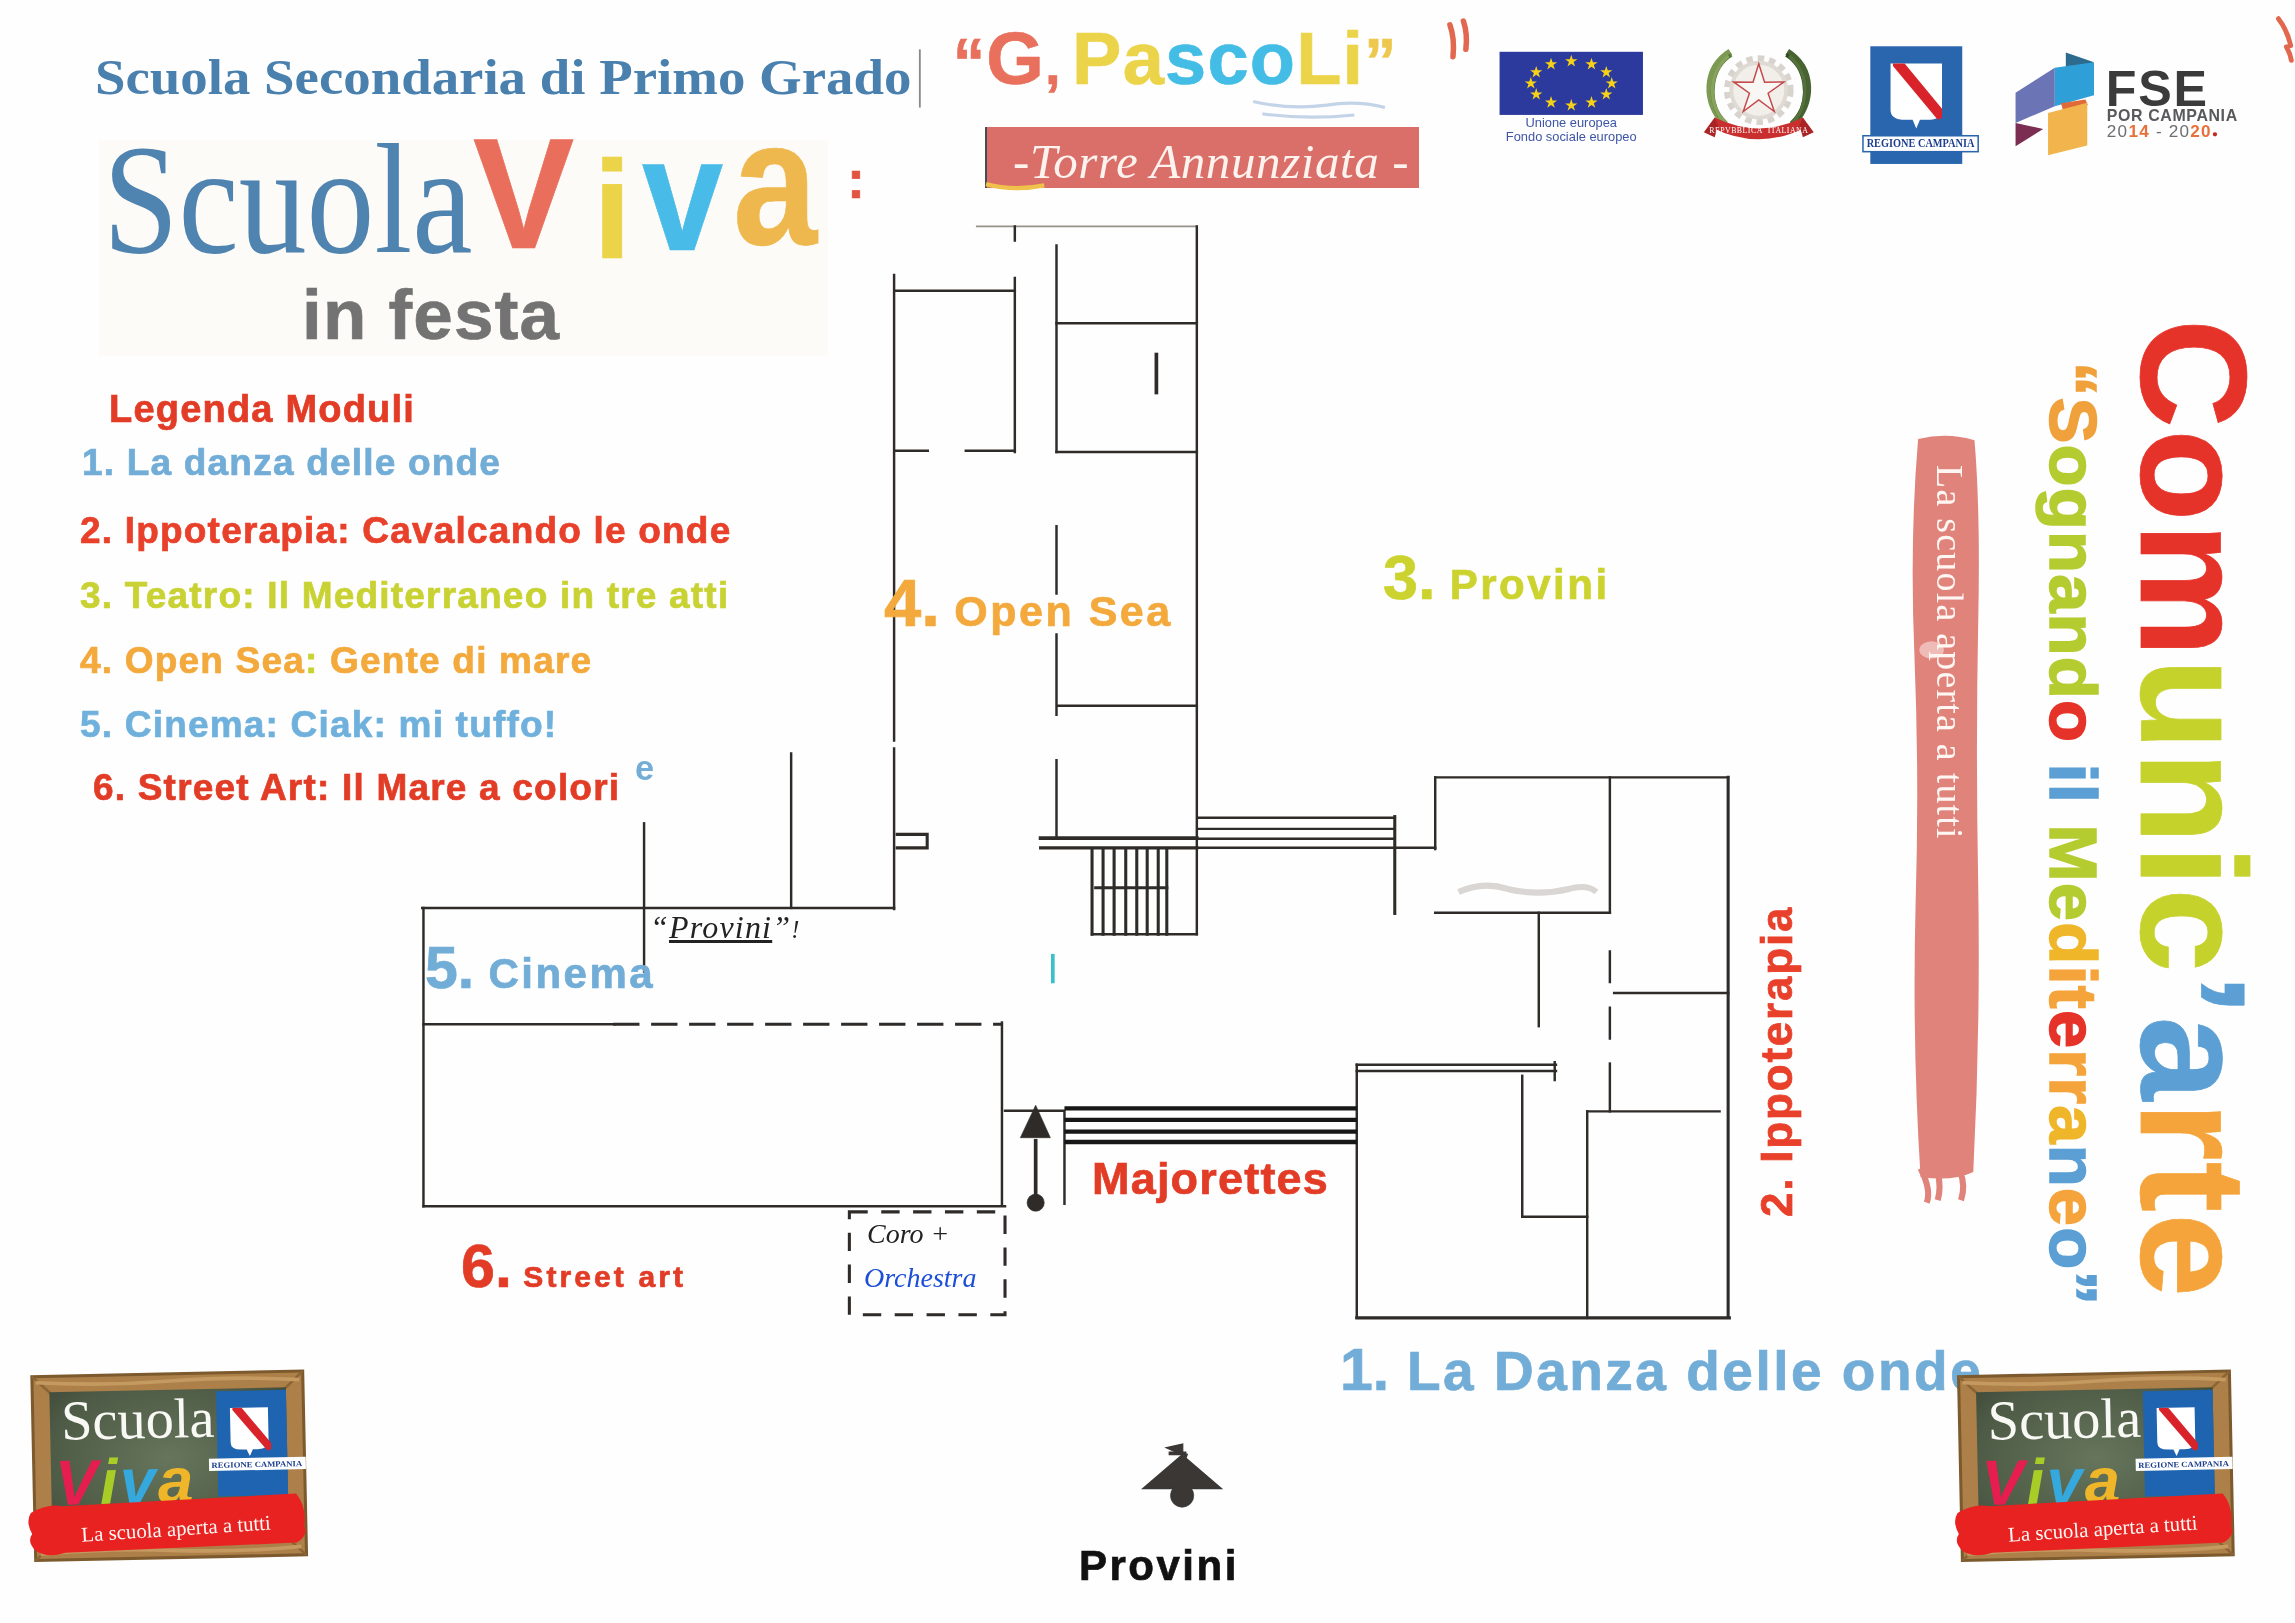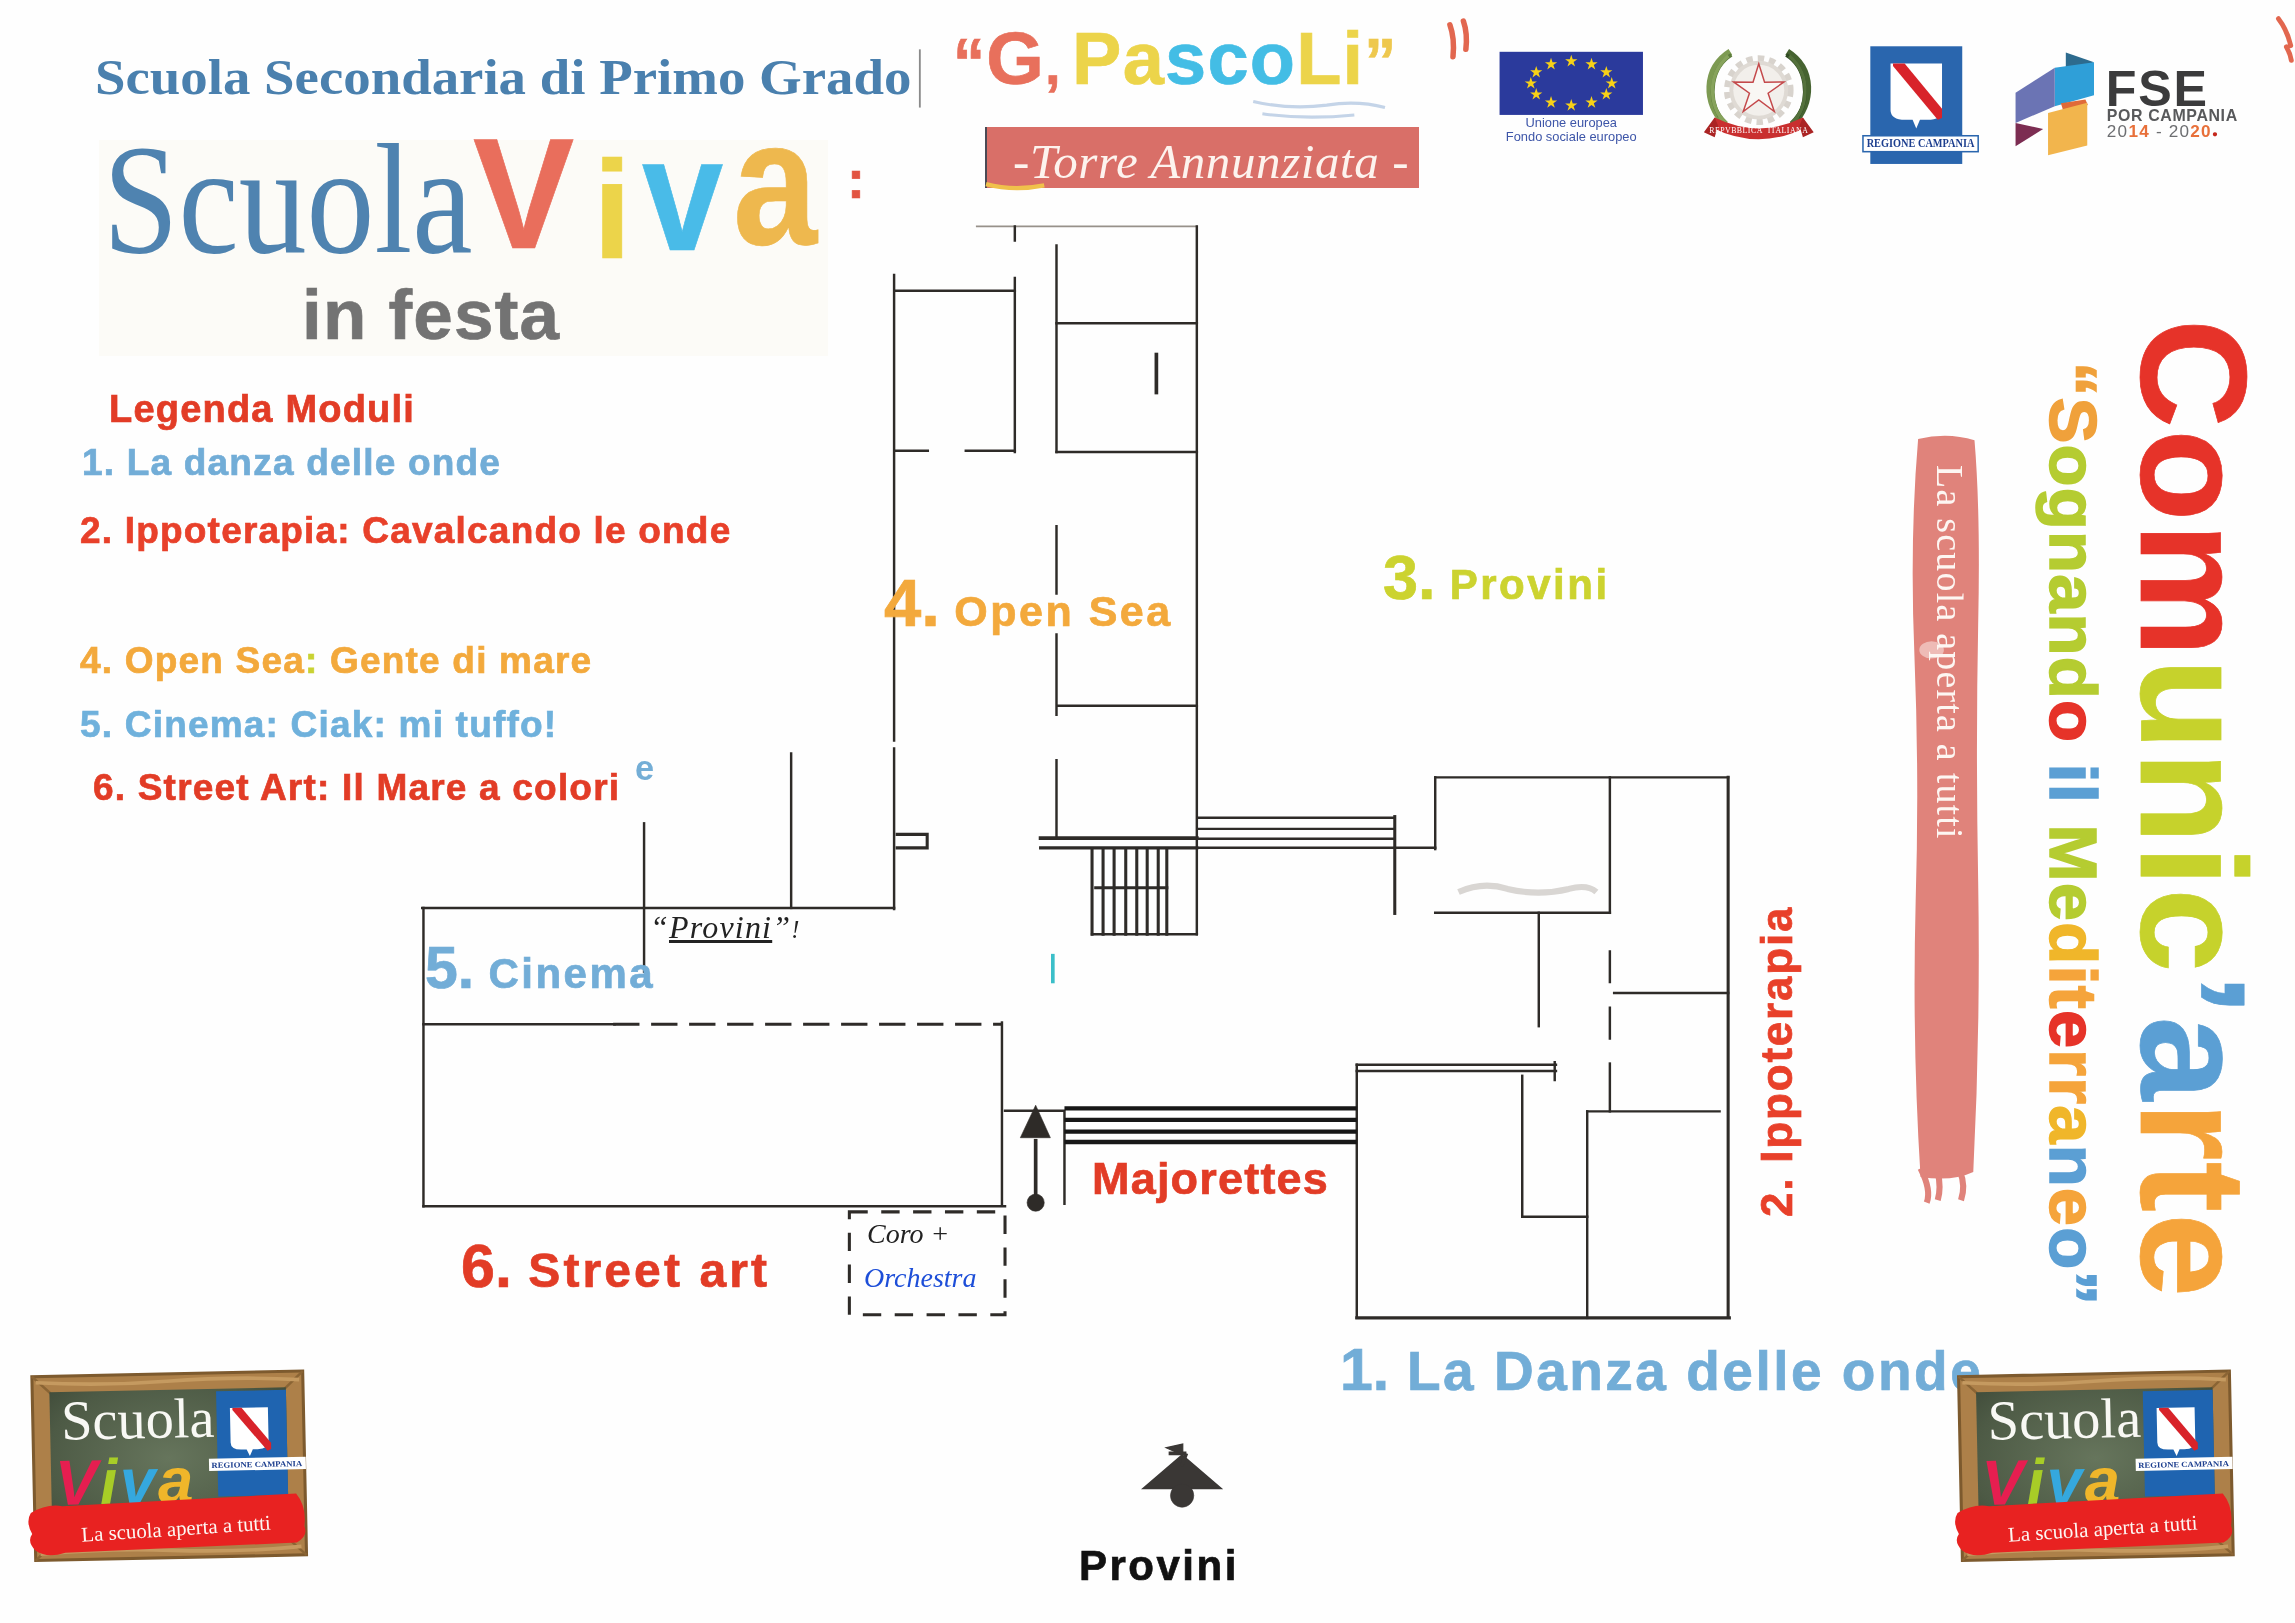--- a/index.html
+++ b/index.html
@@ -161,20 +161,21 @@
 <div class="t hand" style="left:847px;top:152px;font-size:54px;color:#e25442;">:</div>
 
 <div class="t hand" style="left:302px;top:279px;font-size:71px;color:#737373;letter-spacing:1.2px;">in festa</div>
 
 <div class="t hand" style="left:109px;top:390px;font-size:38px;color:#e23c26;letter-spacing:1.2px;">Legenda Moduli</div>
 
 <div class="t hand" style="left:82px;top:444px;font-size:37px;color:#72add7;letter-spacing:1.2px;">1. La danza delle onde</div>
 
 <div class="t hand" style="left:80px;top:512px;font-size:37px;color:#e8402a;letter-spacing:1.2px;">2. Ippoterapia: Cavalcando le onde</div>
 
+<div class="t hand" style="left:80px;top:577px;font-size:37px;color:#c9d233;letter-spacing:1.2px;">3. Teatro: Il Mediterraneo in tre atti</div>
 
 <div class="t hand" style="left:80px;top:642px;font-size:37px;color:#f3a93c;letter-spacing:1.2px;">4. Open Sea<span style="color:#c9d233;">:</span> Gente di mare</div>
 
 <div class="t hand" style="left:80px;top:706px;font-size:37px;color:#6fb1dc;letter-spacing:1.2px;">5. Cinema: Ciak: mi tuffo!</div>
 
 <div class="t hand" style="left:93px;top:769px;font-size:37px;color:#e23c26;letter-spacing:1.2px;text-align:center;">6. Street Art: Il Mare a colori</div>
 
 <div class="t hand" style="left:953px;top:22px;font-size:74px;letter-spacing:1.2px;"><span style="color:#e8705c;font-size:64px;">“</span><span style="color:#e8705c;">G<span style="font-size:56px;">,</span></span><span style="font-size:33px;"> </span><span style="color:#ecd44a;">Pa</span><span style="color:#43bde5;">sco</span><span style="color:#ecd44a;">Li</span><span style="color:#eec84e;font-size:64px;">”</span></div>
 
 <div class="t" style="left:985px;top:127px;width:432px;height:61px;background:#d96f68;border-left:2.5px solid #4a4a55;"></div>
@@ -184,21 +185,21 @@
 <svg width="2295" height="1624" viewBox="0 0 3745 2649" style="pointer-events:none;">
       <path d="M1609 300 q45 12 95 2" stroke="#f0c14b" stroke-width="7" fill="none"></path>
     </svg>
 
 <div class="t hand" style="left:884px;top:569px;color:#f3a93c;"><span style="font-size:67px;">4.</span><span style="font-size:43px;letter-spacing:2.5px;"> Open Sea</span></div>
 
 <div class="t hand" style="left:1383px;top:546px;color:#ccd32f;"><span style="font-size:63px;">3.</span><span style="font-size:42px;letter-spacing:2.5px;"> Provini</span></div>
 
 <div class="t hand" style="left:425px;top:939px;color:#72add7;"><span style="font-size:59px;">5.</span><span style="font-size:42px;letter-spacing:2.5px;"> Cinema</span></div>
 
-<div class="t hand" style="left:461px;top:1236px;color:#e23c26;"><span style="font-size:61px;">6.</span><span style="font-size:48px;letter-spacing:3.1px;">  Street art</span></div>
+<div class="t hand" style="left:461px;top:1236px;color:#e23c26;"><span style="font-size:61px;">6.</span><span style="font-size:30px;letter-spacing:3.1px;">  Street art</span></div>
 
 <div class="t hand" style="left:1340px;top:1341px;color:#72add7;"><span style="font-size:59px;">1.</span><span style="font-size:55px;letter-spacing:2.5px;"> La Danza delle onde</span></div>
 
 <div class="t hand" style="left:1092px;top:1156px;font-size:45px;color:#e23c26;letter-spacing:1.2px;">Majorettes</div>
 
 <div class="t hand" style="left:1755px;top:1217px;font-size:44px;color:#e8402a;letter-spacing:1.8px;transform:rotate(-90deg);transform-origin:0 0;">2. Ippoterapia</div>
 
 <div class="t hand" style="left:1079px;top:1545px;font-size:42px;color:#111111;letter-spacing:2.5px;">Provini</div>
 
 <div class="t srf" style="left:650px;top:911px;font-size:32px;font-style:italic;color:#222222;letter-spacing:1.2px;">“<u>Provini</u>”<span style="font-size:24.5px;">!</span></div>

